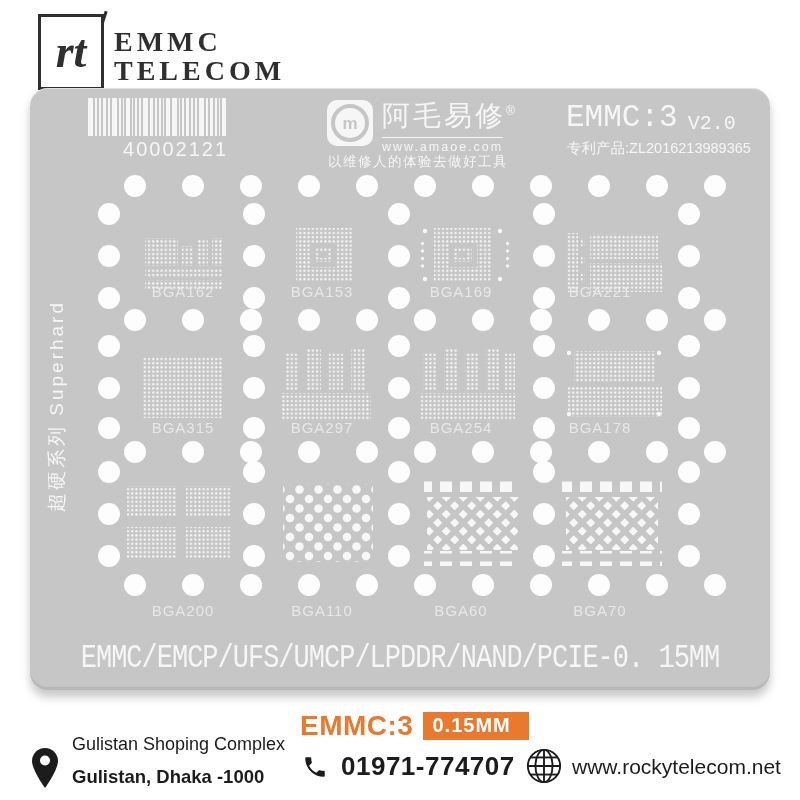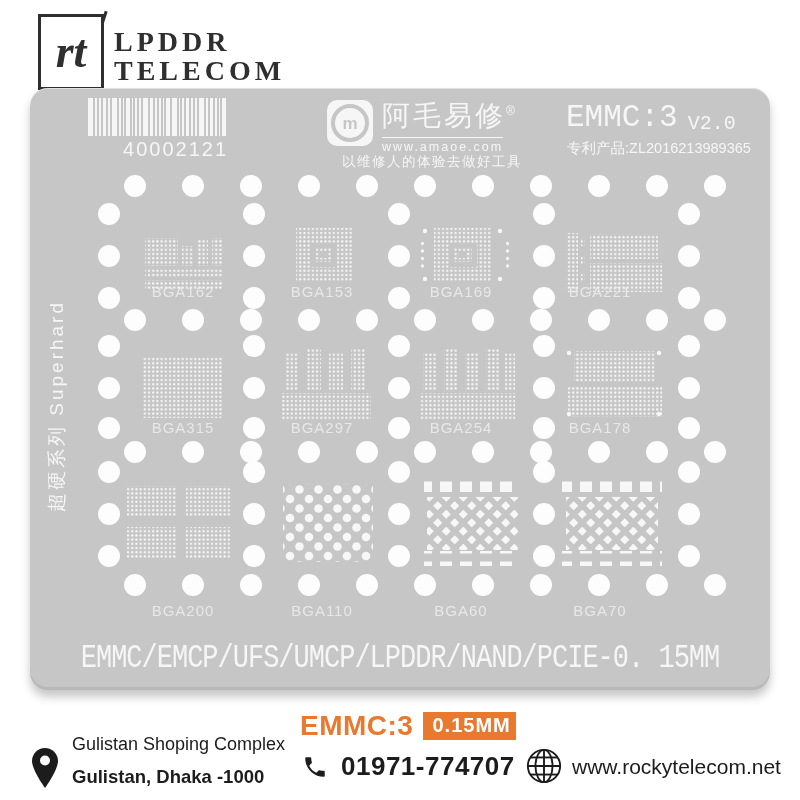--- a/index.html
+++ b/index.html
@@ -30,21 +30,21 @@
   #amaoe-icon{left:327px;top:100px;width:46px;height:46px;background:#f6f6f6;border-radius:10px;
               display:flex;align-items:center;justify-content:center;}
   #amaoe-circle{width:30px;height:30px;border:4px solid #c6c6c6;border-radius:50%;
                 display:flex;align-items:center;justify-content:center;
                 font-weight:bold;font-size:17px;color:#c6c6c6;line-height:1;}
   #amaoe-text{left:382px;top:97px;}
   #amaoe-name{font-size:28px;letter-spacing:3px;}
   #amaoe-name sup{font-size:12px;}
   #amaoe-url{display:inline-block;font-size:12.5px;letter-spacing:2px;border-top:1.5px solid rgba(255,255,255,.85);
              padding-top:2px;margin-top:2px;}
-  #amaoe-slogan{left:342px;top:153px;width:225px;font-size:13.5px;letter-spacing:1.5px;}
+  #amaoe-slogan{left:328px;top:153px;width:225px;font-size:13.5px;letter-spacing:1.5px;}
 
   #model-block{left:566px;top:100px;display:flex;align-items:flex-start;}
   #model-text{font-family:"Liberation Mono",monospace;font-size:31px;font-weight:500;}
   #version-text{font-family:"Liberation Mono",monospace;font-size:20px;margin:12px 0 0 10px;}
   #patent-text{left:548px;top:139px;width:222px;text-align:center;font-size:14.5px;}
 
   #side-text{left:-93px;top:393px;width:300px;text-align:center;transform:rotate(-90deg);
              font-size:19px;letter-spacing:3px;}
 
   #bottom-text{left:30px;top:640px;width:740px;text-align:center;
@@ -53,37 +53,37 @@
 
   
   #footer{left:0;top:695px;width:800px;height:105px;color:#1c1c1c;}
   #pin-icon{left:32px;top:53px;}
   #address{left:72px;top:39px;line-height:1.18;}
   #address .a1{font-size:18px;font-weight:400;margin-bottom:10px;}
   #address .a2,#address .a3{font-size:18.5px;font-weight:700;line-height:1.3;}
   #product-row{left:300px;top:15px;display:flex;align-items:center;}
   #product-name{font-size:28px;font-weight:700;color:#e8792f;letter-spacing:0.5px;}
   #size-badge{background:#e8792f;color:#ffffff;font-size:20px;font-weight:700;
-              padding:2px 5px 3px 9px;margin-left:10px;letter-spacing:1px;}
+              padding:2px 18px 3px 9px;margin-left:10px;letter-spacing:1px;}
   #phone-row{left:302px;top:56px;display:flex;align-items:center;}
   #phone-number{font-size:26px;font-weight:700;margin-left:13px;letter-spacing:0.5px;}
   #globe-icon{left:525px;top:52px;}
   #website{left:572px;top:60px;font-size:21px;}
 </style>
 </head>
 <body>
 
 <div id="page">
 
   <div class="abs" id="logo-box">
     <span id="logo-rt">rt</span>
   </div>
   <div class="abs" id="logo-tick"></div>
   <div class="abs" id="brand-text">
-    <div class="ln">LPDDR</div>
+    <div class="ln">EMMC</div>
     <div class="ln">TELECOM</div>
   </div>
 
   <div class="abs" id="plate"></div>
 
   <svg class="abs" id="stencil-svg" width="800" height="800" viewBox="0 0 800 800">
     <defs>
       <pattern id="p-dots" width="4.2" height="4.2" patternUnits="userSpaceOnUse">
         <circle cx="2" cy="2" r="1.15" fill="#f7f7f7"></circle>
       </pattern>

